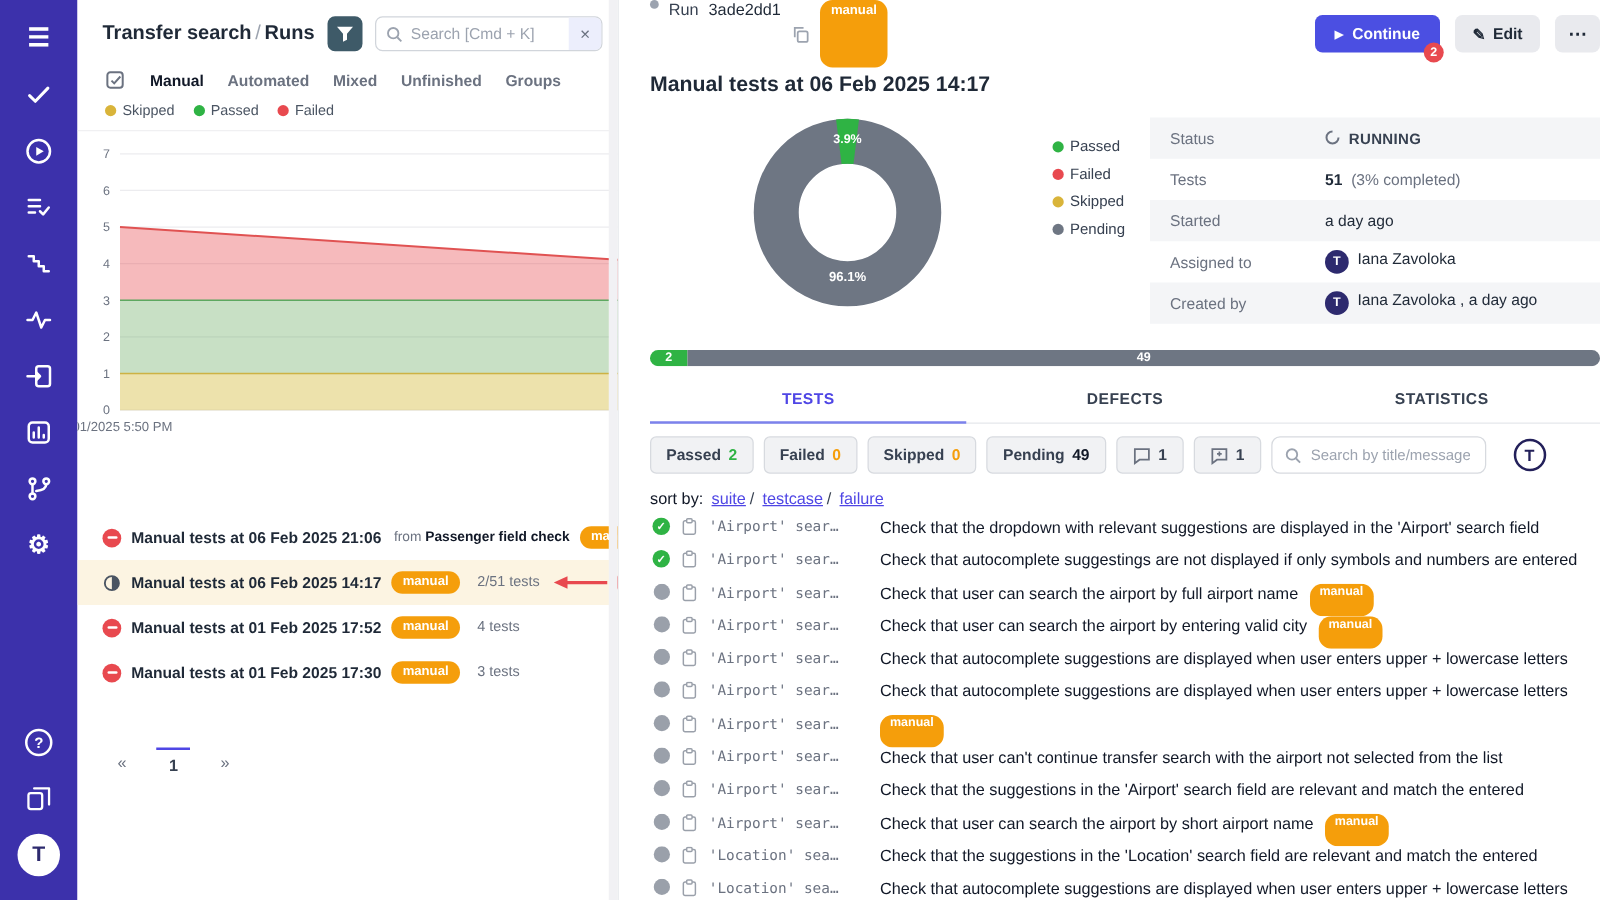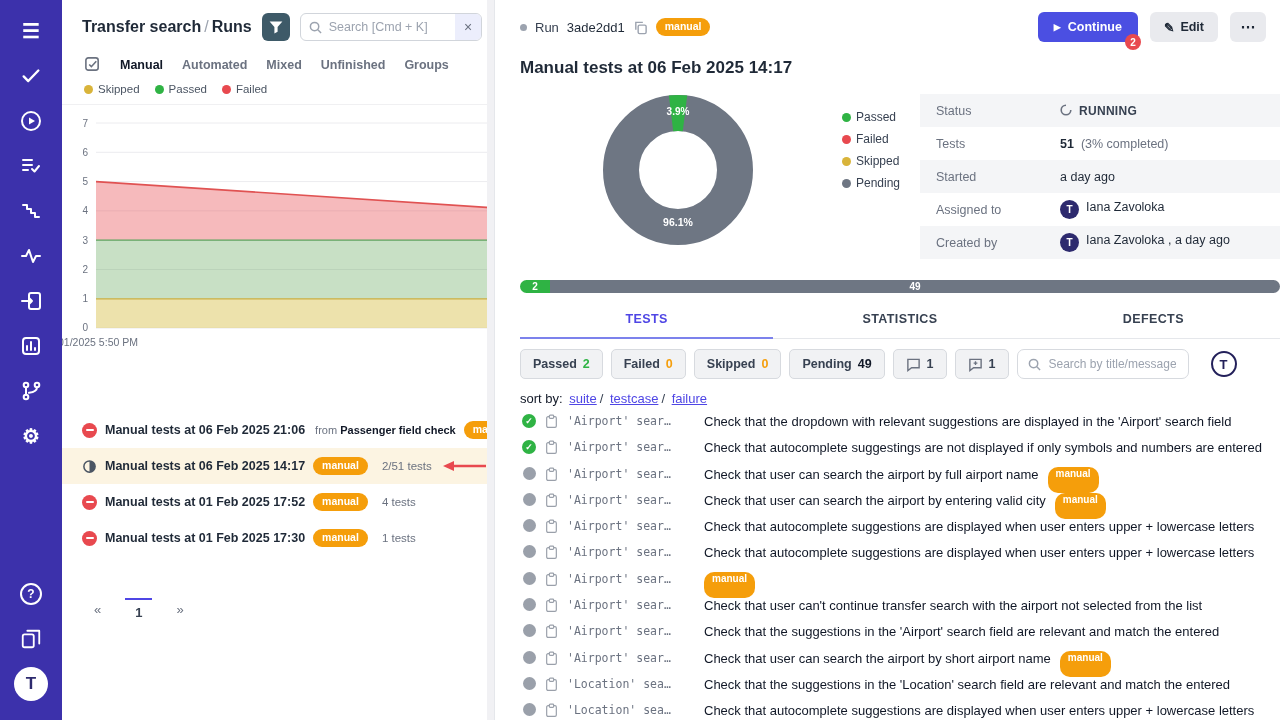--- a/index.html
+++ b/index.html
@@ -61,21 +61,21 @@
   .mla{margin-left:auto}
   .annot{margin-left:auto;display:flex;align-items:center;gap:6px}
   .annot-badge{width:16px;height:16px;background:#e8494f;color:#fff;border-radius:50%;font-size:10px;
                font-weight:bold;display:flex;align-items:center;justify-content:center}
   .pagination{display:flex;align-items:center;gap:24px;margin:42px 0 0 32px;color:#6b7280;font-size:13px}
   .page-btn{cursor:pointer}
   .page-num{color:#374151;font-weight:bold;padding:5px 10px 0;border-top:2px solid #4f46e5;cursor:pointer}
 
   
   .main{flex:1;display:flex;flex-direction:column;padding-left:25px;min-width:0;overflow:hidden}
-  .run-bar{display:flex;align-items:center;height:54px;gap:8px;padding-right:14px}
+  .run-bar{display:flex;height:54px;gap:8px;padding-right:0}
   .bullet{width:7px;height:7px;border-radius:50%;background:#9ca3af;flex:none}
   .run-label{color:#374151;font-size:13px}
   .run-id{font-weight:normal;color:#1f2937}
   .copy-btn{cursor:pointer;display:flex;align-items:center}
   .rb-right{margin-left:auto;display:flex;align-items:center;gap:12px}
   .btn-continue{position:relative;background:#4b4fe2;color:#fff;border:none;border-radius:6px;height:30px;
                 padding:0 16px;font-size:12.5px;font-weight:bold;display:flex;align-items:center;gap:7px;
                 cursor:pointer;font-family:inherit}
   .btn-continue .play{font-size:9px}
   .cont-badge{position:absolute;right:-3px;bottom:-8px;width:16px;height:16px;border-radius:50%;
@@ -325,21 +325,21 @@
       <div class="run-row">
         <span class="run-ico failed"></span>
         <span class="run-title">Manual tests at 01 Feb 2025 17:52</span>
         <span class="badge">manual</span>
         <span class="run-meta">4 tests</span>
       </div>
       <div class="run-row">
         <span class="run-ico failed"></span>
         <span class="run-title">Manual tests at 01 Feb 2025 17:30</span>
         <span class="badge">manual</span>
-        <span class="run-meta">1 tests</span>
+        <span class="run-meta">3 tests</span>
       </div>
     </div>
 
     <div class="pagination">
       <span class="page-btn">«</span>
       <span class="page-num">1</span>
       <span class="page-btn">»</span>
     </div>
   </section>
 
@@ -428,22 +428,22 @@
       </div>
     </div>
 
     <div class="progress">
       <div class="prog-pass">2</div>
       <div class="prog-pend">49</div>
     </div>
 
     <div class="main-tabs">
       <div class="main-tab active">TESTS</div>
+      <div class="main-tab">DEFECTS</div>
       <div class="main-tab">STATISTICS</div>
-      <div class="main-tab">DEFECTS</div>
     </div>
 
     <div class="filter-bar">
       <button class="fbtn">
         <span>Passed</span>
           <span class="cnt-green">2</span>
       </button>
       <button class="fbtn">
         <span>Failed</span>
           <span class="cnt-orange">0</span>

